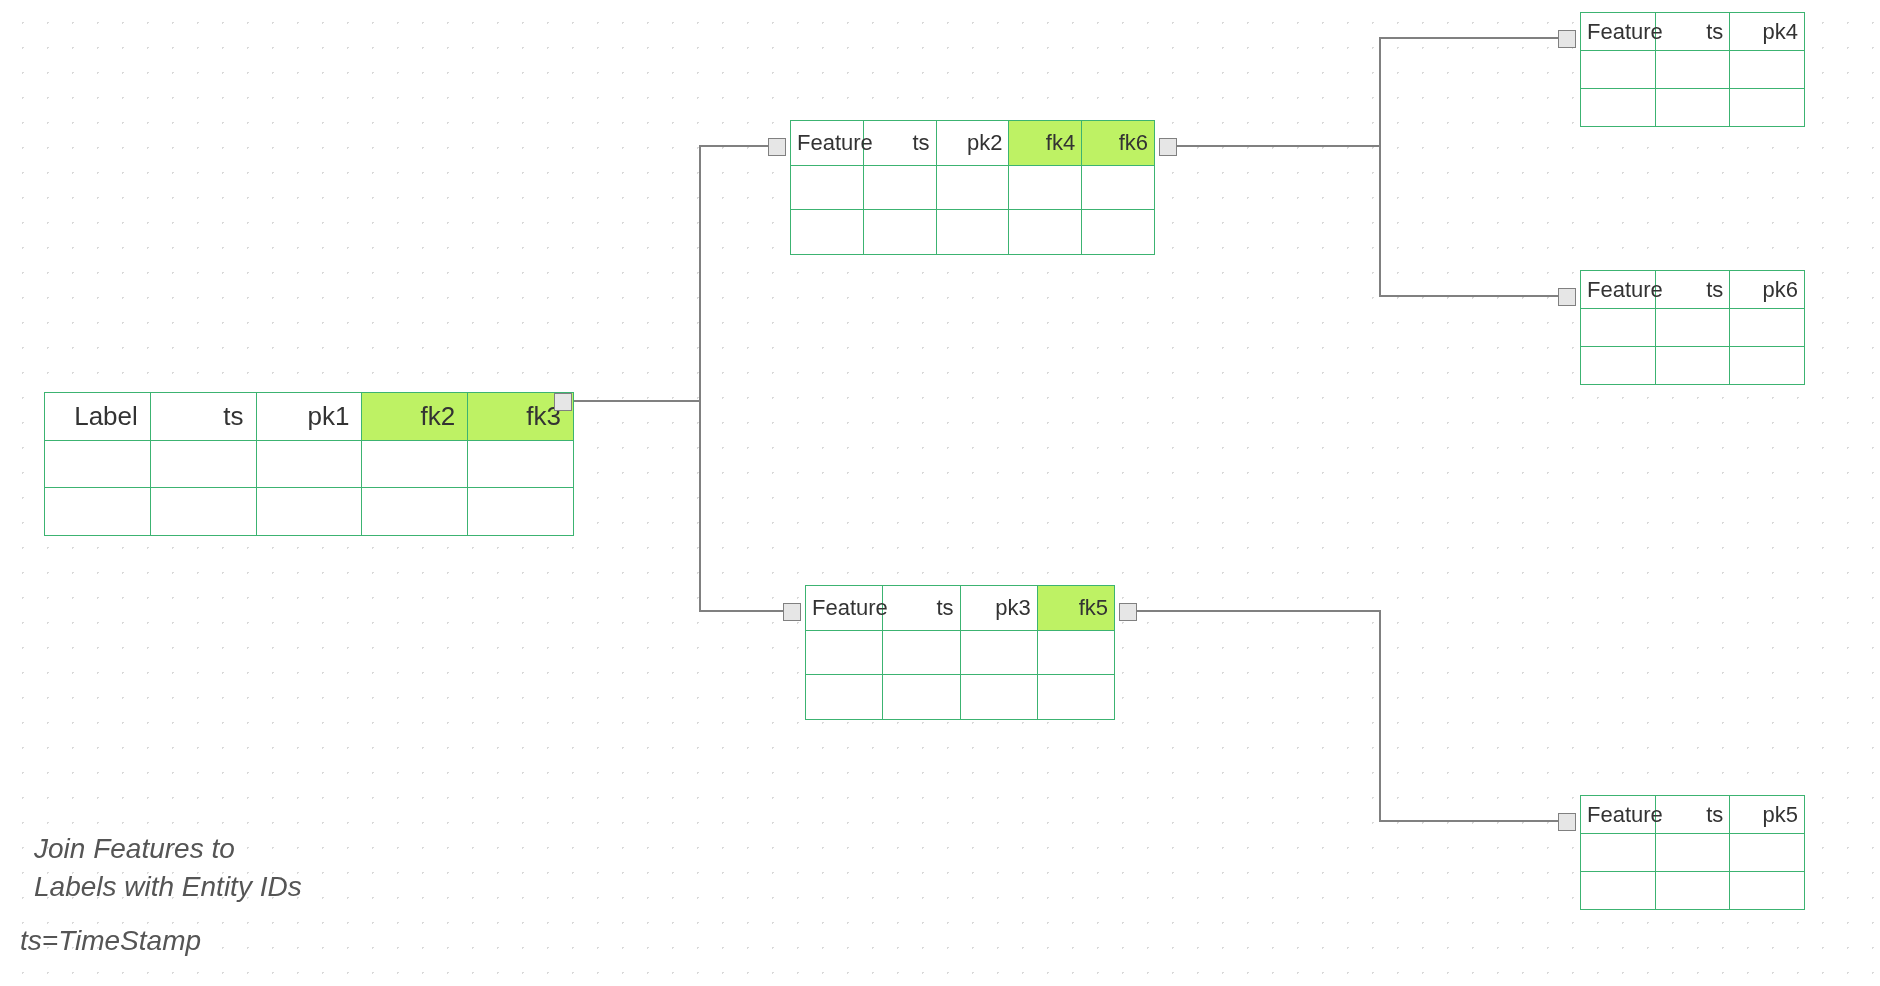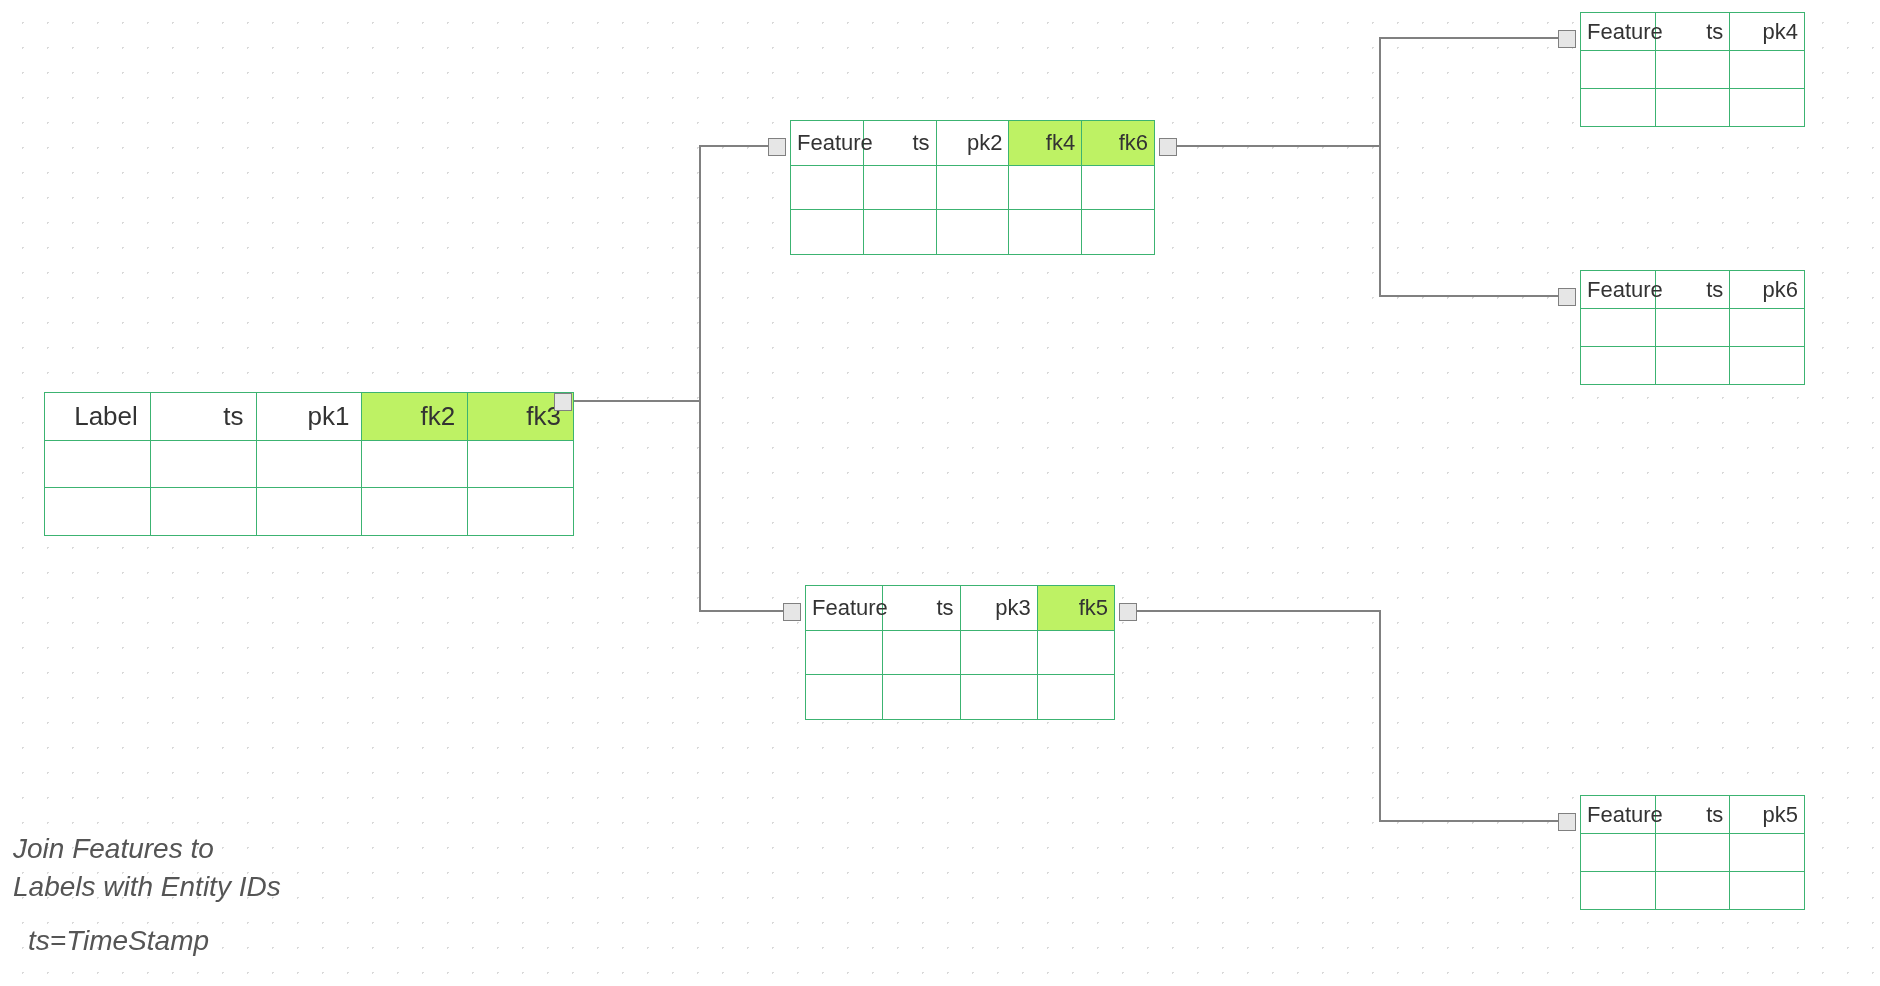--- a/index.html
+++ b/index.html
@@ -194,16 +194,16 @@
       <tr>
             <td></td>
             <td></td>
             <td></td>
           </tr>
     </tbody>
       </table>
   </div>
   <div class="port" id="p5i"></div>
 
-  <div class="caption" style="left:13px;top:830px;white-space:pre-line;">Join Features to
+  <div class="caption" style="left:34px;top:830px;white-space:pre-line;">Join Features to
 Labels with Entity IDs</div>
-  <div class="foot" style="left:20px;top:925px;margin-left:8px;">ts=TimeStamp</div>
+  <div class="foot" style="left:20px;top:925px;">ts=TimeStamp</div>
 </div>
 
 </body></html>

